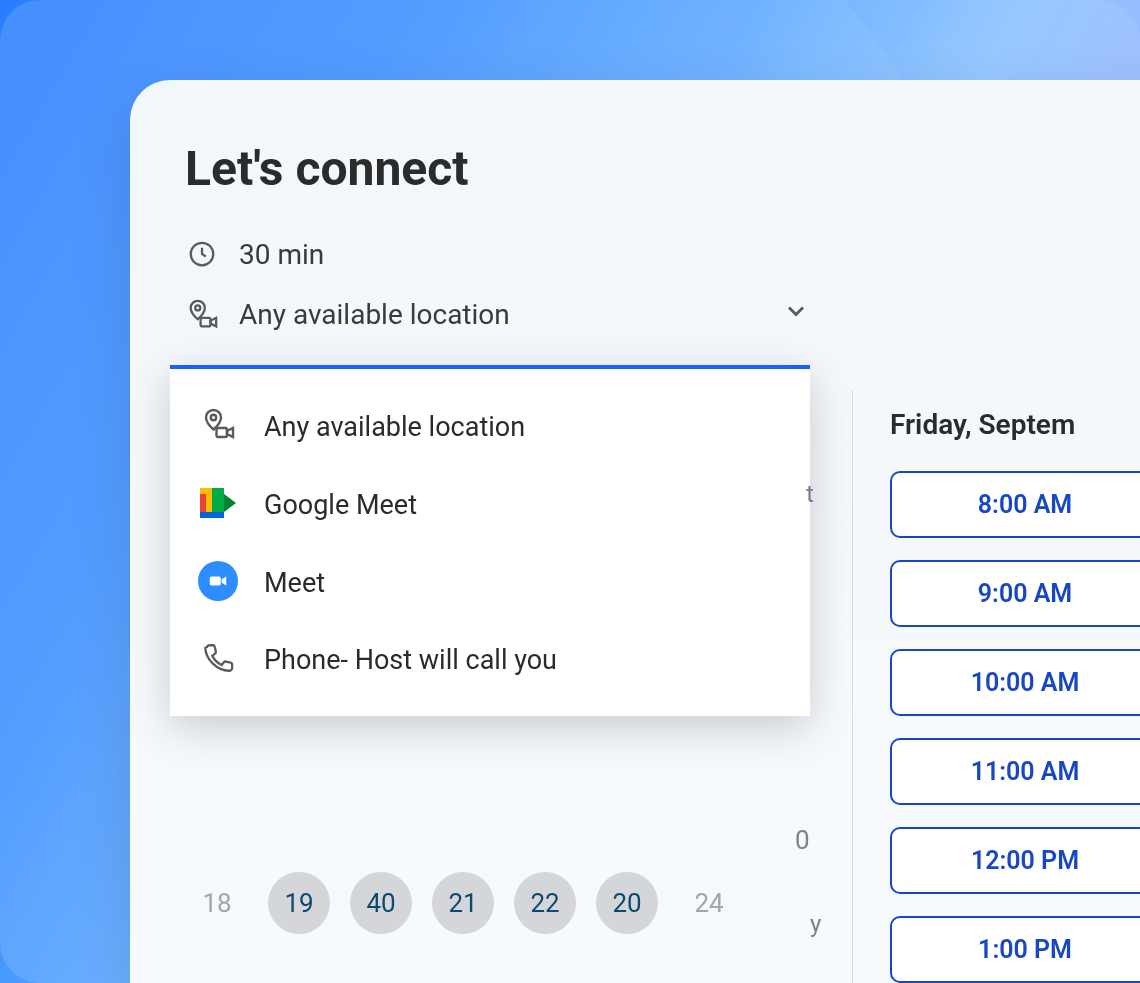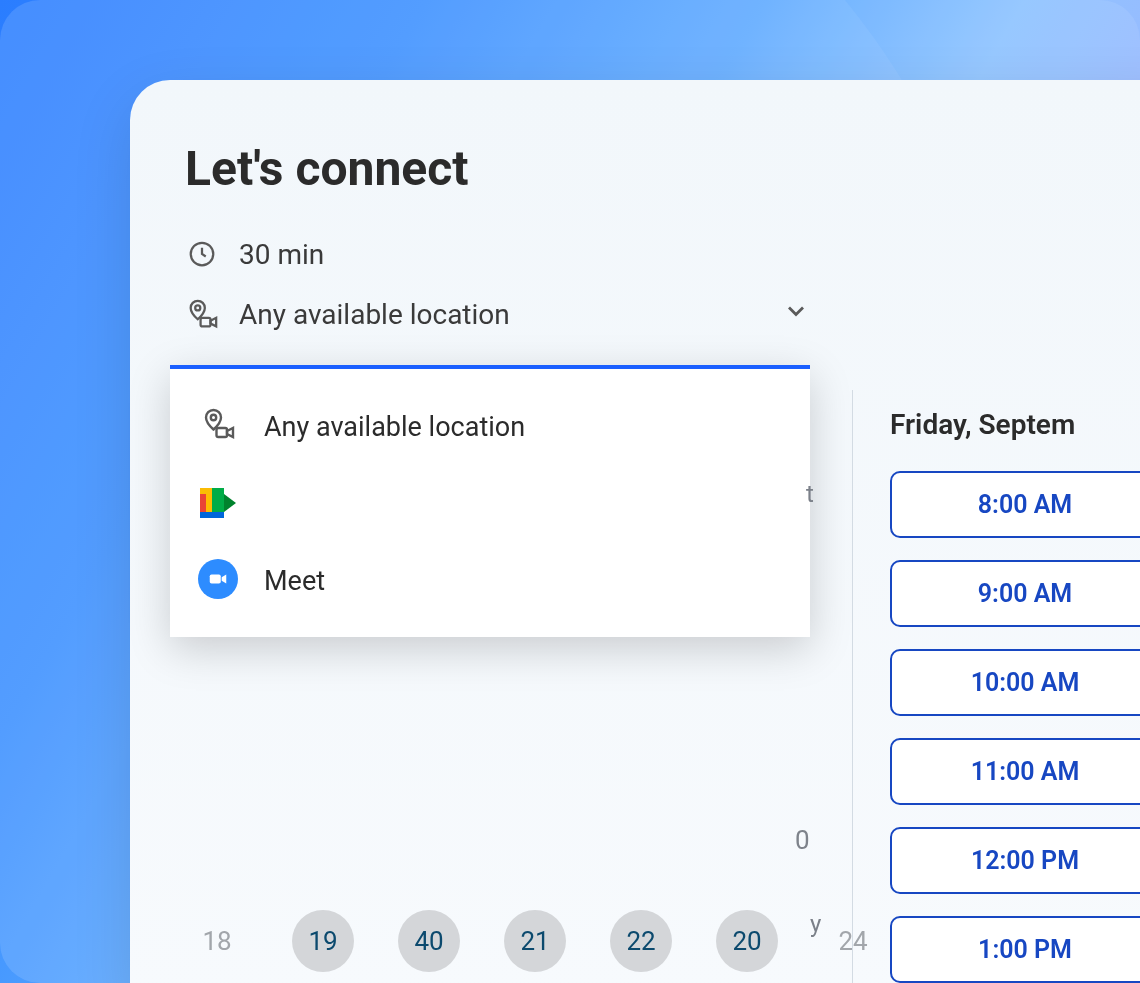--- a/index.html
+++ b/index.html
@@ -125,23 +125,23 @@
   .gmeet .g4 { position:absolute; left:0; top:24px; width:24px; height:6px; background:#0066da; }
   .gmeet .g5 { position:absolute; left:24px; top:6px; width:0; height:0; border-top:9px solid transparent; border-bottom:9px solid transparent; border-left:12px solid #00832d; }
   .gmeet .g6 { position:absolute; left:6px; top:6px; width:6px; height:18px; background:#ffba00; }
   .zoom {
     width: 40px; height: 40px; border-radius: 50%; background:#2d8cff; display:flex; align-items:center; justify-content:center;
   }
   .zoom svg { width: 22px; height: 22px; }
   .calendar-row {
     position: absolute;
     left: 56px;
-    top: 830px;
-    display: flex;
-    gap: 44px;
+    top: 792px;
+    display: flex;
+    gap: 20px;
     align-items: center;
   }
   .cal-day {
     width: 62px;
     height: 62px;
     border-radius: 50%;
     display: flex;
     align-items: center;
     justify-content: center;
     font-size: 26px;
@@ -259,32 +259,41 @@
       <span class="dd-icon">
         <span class="gmeet">
           <span class="g1"></span>
             <span class="g2"></span>
             <span class="g3"></span>
             <span class="g4"></span>
             <span class="g5"></span>
             <span class="g6"></span>
         </span>
       </span>
+      <span class="dd-text">Google Meet</span>
     </div>
     <div class="dd-item">
       <span class="dd-icon">
         <span class="zoom">
           <svg viewBox="0 0 24 24" fill="#fff">
               <rect x="3" y="7" width="12" height="10" rx="2"></rect>
               <path d="M16 10l5-3v10l-5-3z"></path>
             </svg>
         </span>
       </span>
       <span class="dd-text">Meet</span>
     </div>
+    <div class="dd-item">
+      <span class="dd-icon">
+        <svg viewBox="0 0 24 24" width="34" height="34" fill="none" stroke="currentColor" stroke-width="1.6">
+          <path d="M4 5c0-1 1-2 2-2h2.5c.6 0 1.1.4 1.2 1l.8 3.5c.1.5-.1 1-.5 1.3L8 10.5c1.4 2.8 3.7 5.1 6.5 6.5l1.7-2c.3-.4.8-.6 1.3-.5l3.5.8c.6.1 1 .6 1 1.2V19c0 1-1 2-2 2C11.2 21 3 12.8 3 4"></path>
+        </svg>
+      </span>
+      <span class="dd-text">Phone- Host will call you</span>
+    </div>
   </div>
 
   <span class="obscured">t</span>
   <span class="obscured2">0</span>
   <span class="obscured3">y</span>
 
   <div class="calendar-row">
     <div class="cal-day disabled">18</div>
     <div class="cal-day avail">19</div>
     <div class="cal-day avail">40</div>

